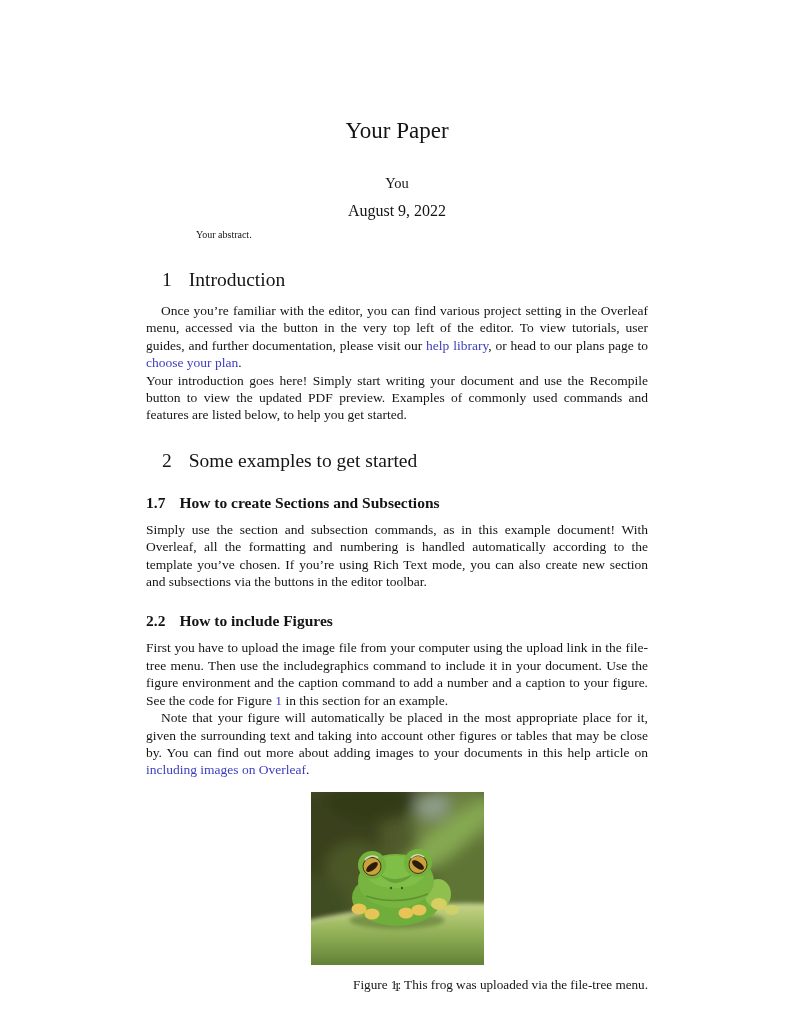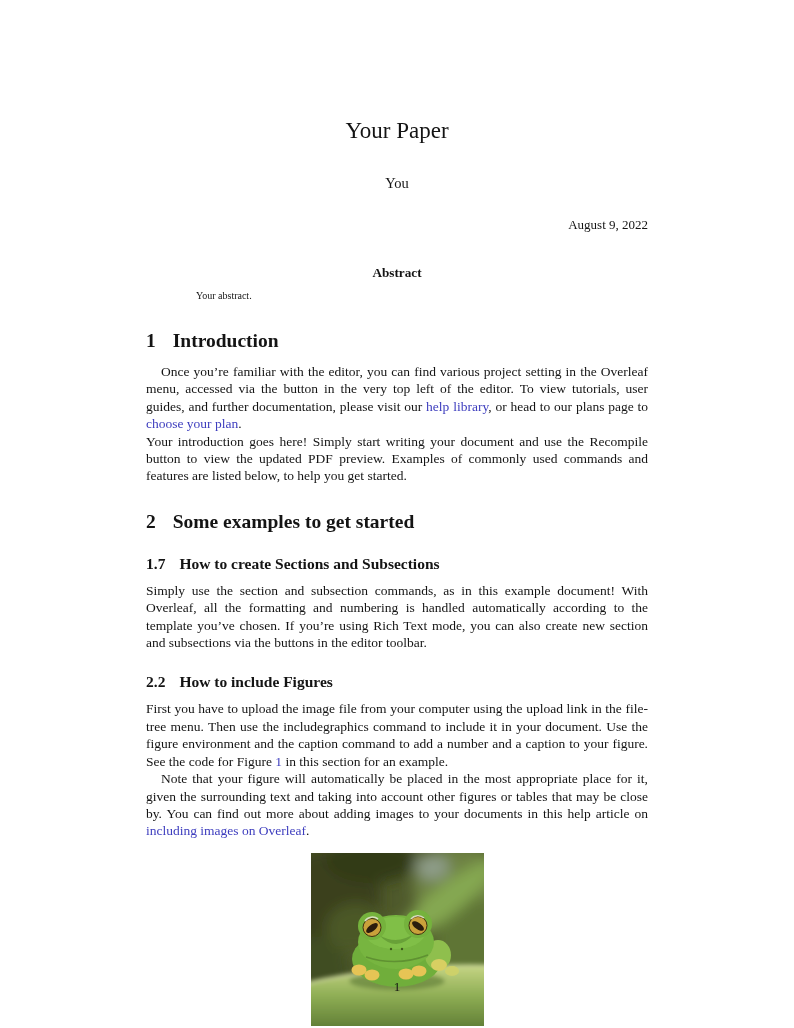--- a/index.html
+++ b/index.html
@@ -19,30 +19,30 @@
     padding:118px 110px 0 110px;
     overflow:hidden;
   }
   .title{
     font-size:23px;font-weight:400;text-align:center;margin:0;line-height:26px;
   }
   .author{
     font-size:14.5px;text-align:center;margin-top:30px;line-height:18px;
   }
   .date{
-    font-size:13px;text-align:right;margin-top:24px;line-height:18px;
+    font-size:16px;text-align:center;margin-top:10px;line-height:18px;
   }
   .abstract-heading{
     font-size:13.2px;font-weight:700;text-align:center;margin-top:31px;line-height:16px;
   }
   .abstract-body{
     font-size:10px;margin:6px 38px 0 38px;text-indent:12px;line-height:17px;
   }
   h2.sec{
-    font-size:19.5px;font-weight:700;margin:25px 0 11px 0;line-height:23px;
+    font-size:19.5px;font-weight:400;margin:25px 0 11px 16px;line-height:23px;
   }
   h2.sec .num{margin-right:17px;}
   h3.subsec{
     font-size:15.5px;font-weight:700;margin:21px 0 9px 0;line-height:19px;
   }
   h3.subsec .num{margin-right:14px;}
   p.body{
     font-size:13.5px;line-height:17.4px;text-align:justify;margin:0;
   }
   p.body.indent{text-indent:15px;}
@@ -61,21 +61,20 @@
 </style>
 </head>
 <body>
 
 <div class="page">
 
   <h1 class="title">Your Paper</h1>
   <div class="author">You</div>
   <div class="date">August 9, 2022</div>
 
-  <div class="abstract-heading">Abstract</div>
   <p class="abstract-body">Your abstract.</p>
 
   <h2 class="sec">
     <span class="num">1</span><span>Introduction</span>
   </h2>
   <p class="body indent">Once you’re familiar with the editor, you can find various project setting in the Overleaf menu, accessed via the button in the very top left of the editor. To view tutorials, user guides, and further documentation, please visit our <a class="doc-link" href="#">help library</a>, or head to our plans page to <a class="doc-link" href="#">choose your plan</a>.</p>
   <p class="body">Your introduction goes here! Simply start writing your document and use the Recompile button to view the updated PDF preview. Examples of commonly used commands and features are listed below, to help you get started.</p>
 
   <h2 class="sec">
     <span class="num">2</span><span>Some examples to get started</span>

